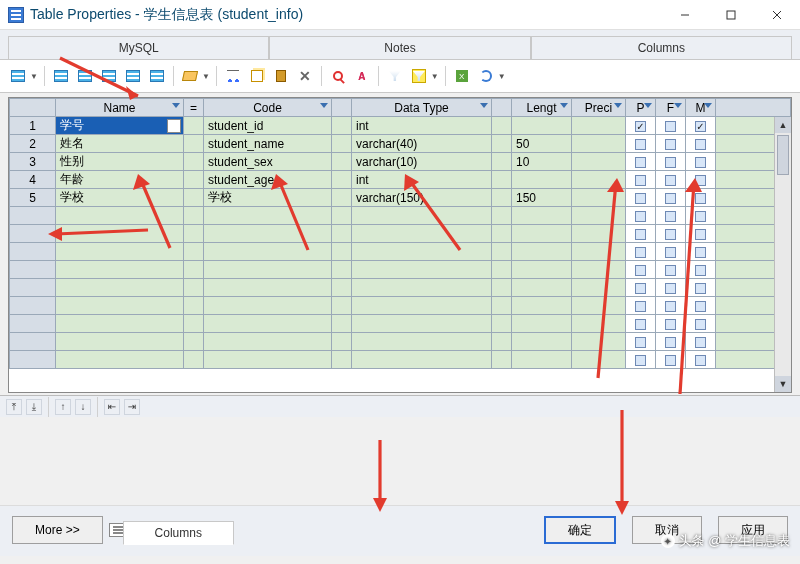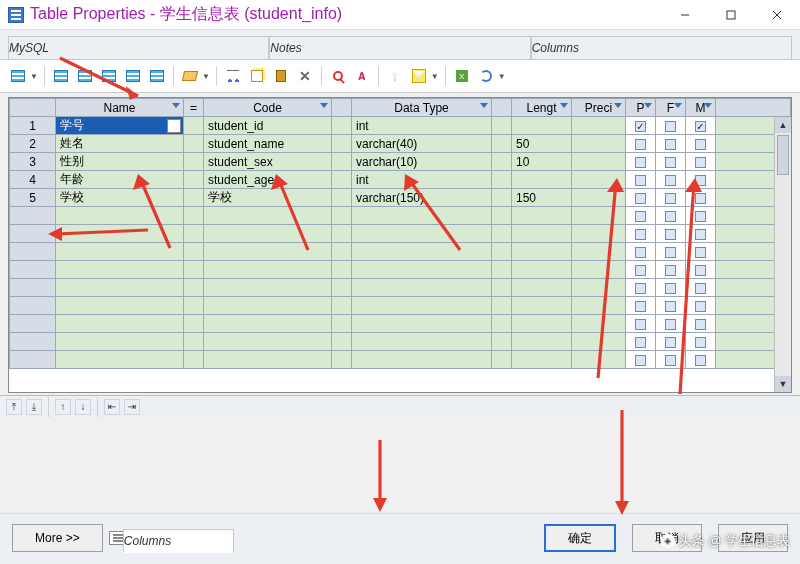--- a/index.html
+++ b/index.html
@@ -2,29 +2,29 @@
 <html><head>
 <meta charset="utf-8">
 <style>
 * { margin: 0; padding: 0; box-sizing: border-box; }
 body { font-family: "Segoe UI", Arial, sans-serif; font-size: 12px; background: #f0f0f0; width: 800px; height: 564px; position: relative; overflow: hidden; }
 
 
 .titlebar { height: 30px; background: #fff; display: flex; align-items: center; border-bottom: 1px solid #e0e0e0; }
 .titlebar .tbicon { width: 16px; height: 16px; margin: 0 6px 0 8px; background: #3a7bd5; display: inline-block; border: 1px solid #2a5ba5; position: relative; }
 .titlebar .tbicon::before { content:""; position:absolute; left:2px; right:2px; top:2px; height:2px; background:#fff; box-shadow:0 4px 0 #fff, 0 8px 0 #fff; }
-.titlebar .title { flex: 1; color: #a21caf; font-size: 16px; }
+.titlebar .title { flex: 1; color: #0c4a6e; font-size: 14px; }
 .winbtns { display: flex; height: 100%; }
 .winbtn { width: 46px; display: flex; align-items: center; justify-content: center; color: #333; }
 .winbtn svg { width: 10px; height: 10px; }
 
 
 .tabs-area { background: #eceff4; padding: 6px 8px 0 8px; border-bottom: 1px solid #c8c8c8; }
 .tabrow { display: flex; }
-.tab { border: 1px solid #c8c8c8; border-bottom: none; background: #eceff4; padding: 4px 0; text-align: left; color: #333; font-style: italic; }
+.tab { border: 1px solid #c8c8c8; border-bottom: none; background: #eceff4; padding: 4px 0; text-align: center; color: #333; }
 .tab.active { background: #fff; position: relative; z-index: 2; border-bottom: 1px solid #fff; margin-bottom: -1px; }
 .tabrow.top .tab { flex: 1; }
 .tabrow.bottom { margin-top: -1px; }
 .tabrow.bottom .tab { flex: 1; }
 
 
 .toolbar { background: #fff; border-bottom: 1px solid #c8c8c8; padding: 6px 8px; display: flex; align-items: center; gap: 4px; flex-wrap: wrap; }
 .tbtn { width: 20px; height: 20px; display: inline-flex; align-items: center; justify-content: center; border: 1px solid transparent; }
 .sep { width: 1px; height: 20px; background: #d0d0d0; margin: 0 2px; }
 .ic-table { width: 14px; height: 12px; background: repeating-linear-gradient(#4ab2e8 0 2px, #fff 2px 4px); border: 1px solid #2a78b5; }
@@ -61,21 +61,21 @@
 .grid th.eq { width: 18px; text-align:center; }
 .vscroll { position: absolute; right: 0; top: 19px; bottom: 0; width: 17px; background: #e9e9e9; border-left: 1px solid #bcbcbc; }
 .vscroll .arr { height: 16px; background: #cfd5de; text-align: center; font-size: 9px; line-height: 16px; color: #333; }
 .vscroll .thumb { position: absolute; top: 18px; left: 2px; right: 2px; height: 40px; background: #cfd5de; border: 1px solid #a0a8b5; }
 
 
 .grid-footer { background: #eceff4; border-top: 1px solid #bcbcbc; padding: 2px 6px; display: flex; align-items: center; gap: 4px; height: 22px; }
 .gfbtn { width: 16px; height: 16px; border: 1px solid #cfd5de; background: #eceff4; display: inline-flex; align-items: center; justify-content: center; font-size: 10px; color: #333; }
 
 
-.bottom { position: absolute; left: 0; right: 0; bottom: 0; padding: 10px 12px 12px 12px; background: #eceff4; border-top: 1px solid #dcdcdc; display: flex; align-items: center; }
+.bottom { position: absolute; left: 0; right: 0; bottom: 8px; padding: 10px 12px 12px 12px; background: #eceff4; border-top: 1px solid #dcdcdc; display: flex; align-items: center; }
 .btn { height: 28px; padding: 0 22px; background: #efefef; border: 1px solid #9e9e9e; font-size: 12px; display: inline-flex; align-items: center; justify-content: center; }
 .btn.primary { border: 2px solid #2a6bd4; }
 .bottom .spacer { flex: 1; }
 .bottom .gap { width: 16px; }
 .moregrp { display: flex; gap: 6px; align-items: center; }
 .printic { width: 18px; height: 14px; background: #fff; border: 1px solid #888; position: relative; }
 .printic::before { content:""; position:absolute; left:3px; top:2px; width:10px; height:2px; background:#888; box-shadow:0 3px 0 #888, 0 6px 0 #888; }
 
 
 .arrow { position: absolute; width: 0; height: 0; z-index: 50; }

